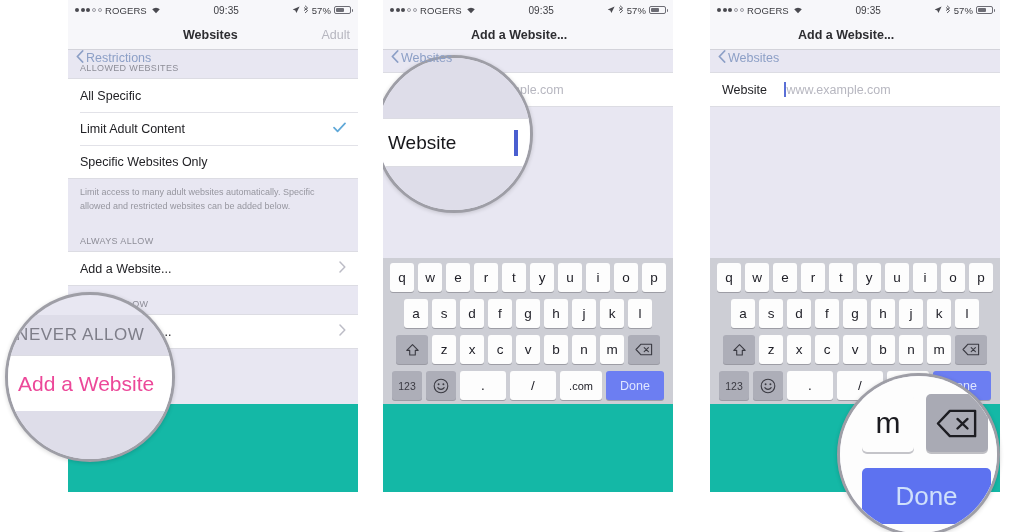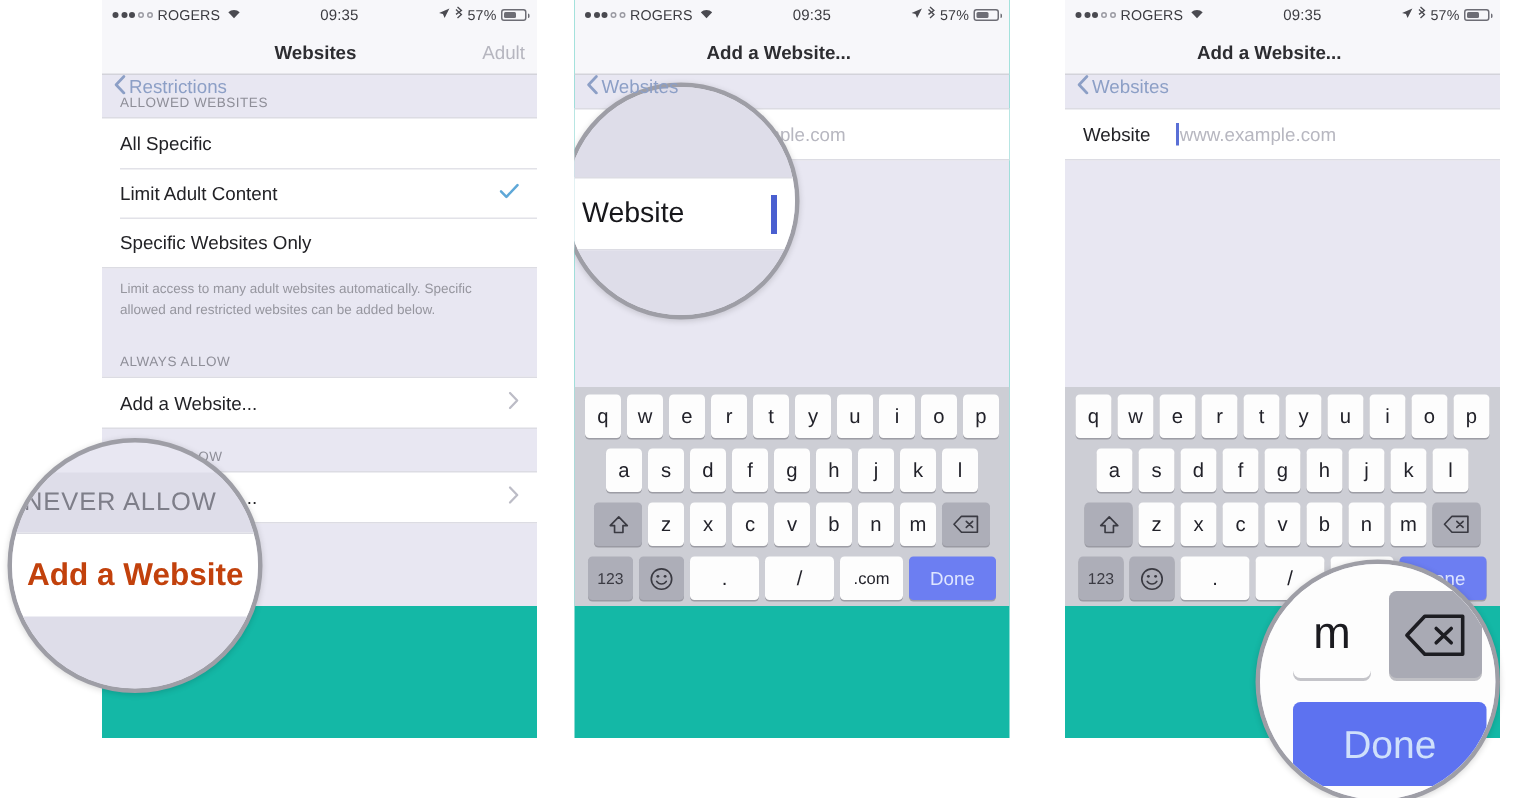--- a/index.html
+++ b/index.html
@@ -182,21 +182,21 @@
     background: #dedde9; display: flex; align-items: center;
   }
   #mag-1 .m-head span {
     font-size: 17px; color: #7e7e89; letter-spacing: .6px; padding-left: 8px;
   }
   #mag-1 .m-row {
     position: absolute; left: 0; right: 0; top: 60px; height: 56px;
     background: #ffffff; display: flex; align-items: center;
     border-top: 1px solid #dcdce3; border-bottom: 1px solid #e2e2e8;
   }
-  #mag-1 .m-row span { font-size: 21px; color: #c2410c; padding-left: 10px; font-weight: bold; }
+  #mag-1 .m-row span { font-size: 21px; color: #ec4899; padding-left: 10px; }
   #mag-1 .m-foot { position: absolute; left: 0; right: 0; top: 116px; bottom: 0; background: #dedde9; }
 
   
   #mag-2 { left: -8px; top: 55px; width: 158px; height: 158px; }
   #mag-2 .m-top { position: absolute; left: 0; right: 0; top: 0; height: 60px; background: #dedde9; }
   #mag-2 .m-row {
     position: absolute; left: 0; right: 0; top: 60px; height: 49px;
     background: #fff; display: flex; align-items: center; justify-content: space-between;
     border-top: 1px solid #dcdce3; border-bottom: 1px solid #dcdce3;
     padding: 0 12px 0 10px; box-sizing: border-box;

